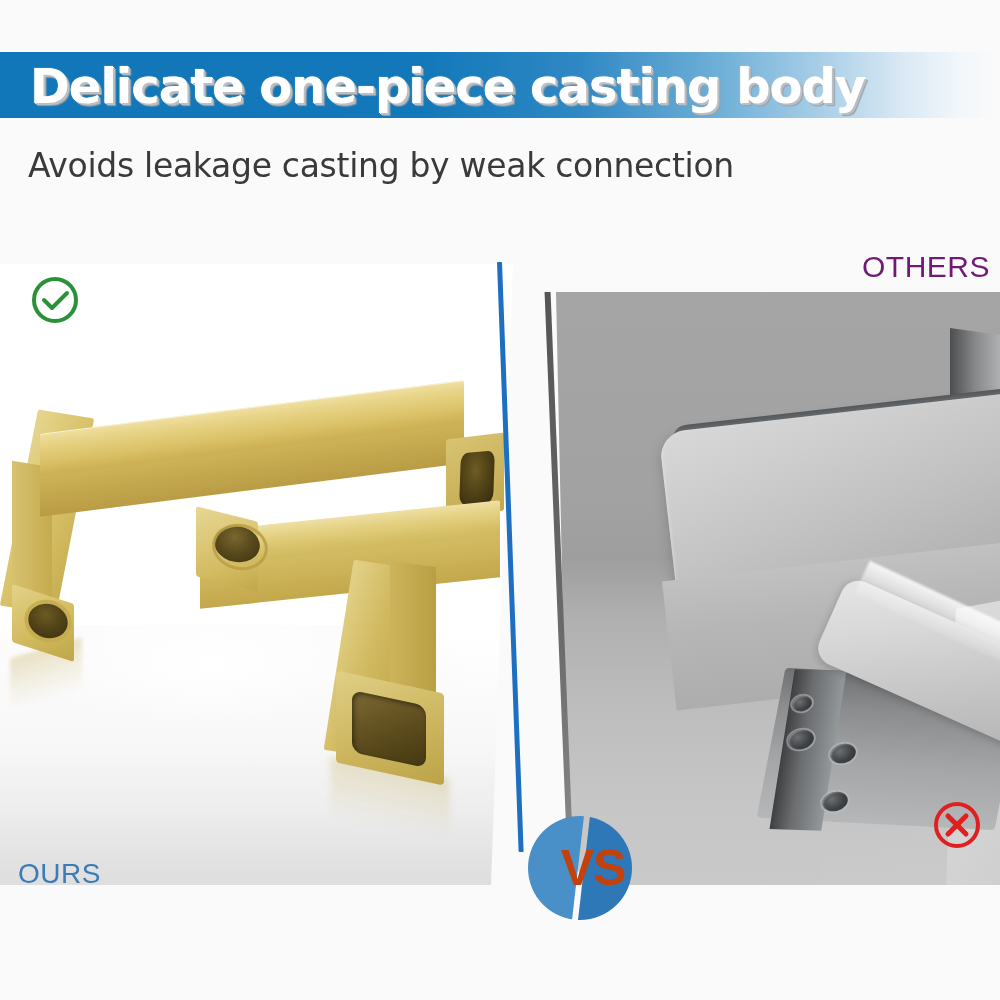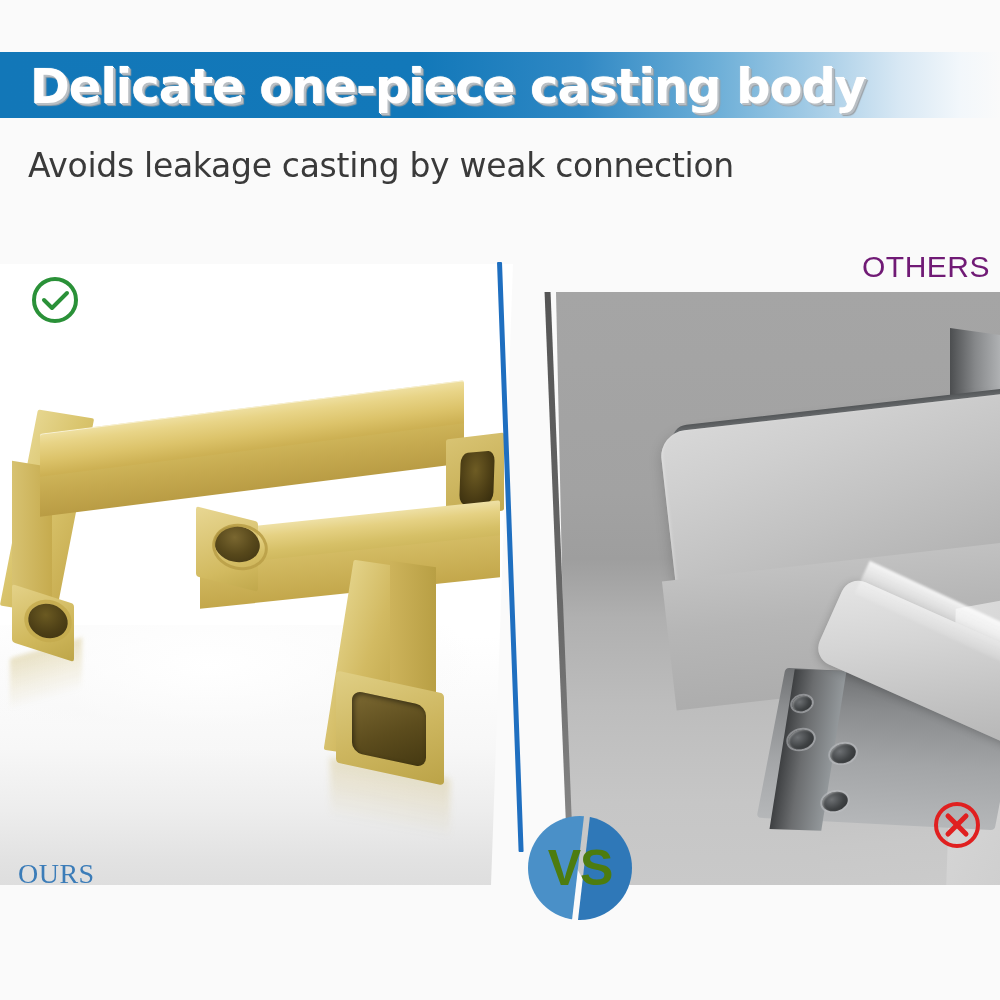--- a/index.html
+++ b/index.html
@@ -275,36 +275,36 @@
   }
   .vs-left{
     background:#4a90c8;
     clip-path:polygon(0 0, 56px 0, 44px 104px, 0 104px);
   }
   .vs-right{
     background:#2f78b8;
     clip-path:polygon(62px 0, 104px 0, 104px 104px, 50px 104px);
   }
   .vs-text{
-    position:absolute;left:0;top:0;width:104px;height:104px;
-    color:#4d7c0f;font-weight:bold;font-size:50px;
+    position:absolute;left:13px;top:0;width:104px;height:104px;
+    color:#c2410c;font-weight:bold;font-size:50px;
     font-family:"Liberation Sans", sans-serif;
     display:flex;align-items:center;justify-content:center;
     letter-spacing:-1px;
   }
 
   
   .check-icon{position:absolute;left:30px;top:275px;width:50px;height:50px;}
   .x-icon{position:absolute;left:932px;top:800px;width:50px;height:50px;}
 
   
   .label-ours{
     position:absolute;left:18px;top:858px;
     font-size:28px;color:#3b7cb8;letter-spacing:.5px;
-    font-family:Liberation Serif, serif;
+    font-family:Liberation Sans, sans-serif;
   }
   .label-others{
     position:absolute;left:862px;top:250px;
     font-size:30px;color:#701a75;letter-spacing:.5px;
     font-family:"Liberation Sans", sans-serif;
   }
 </style>
 </head>
 <body>
 

